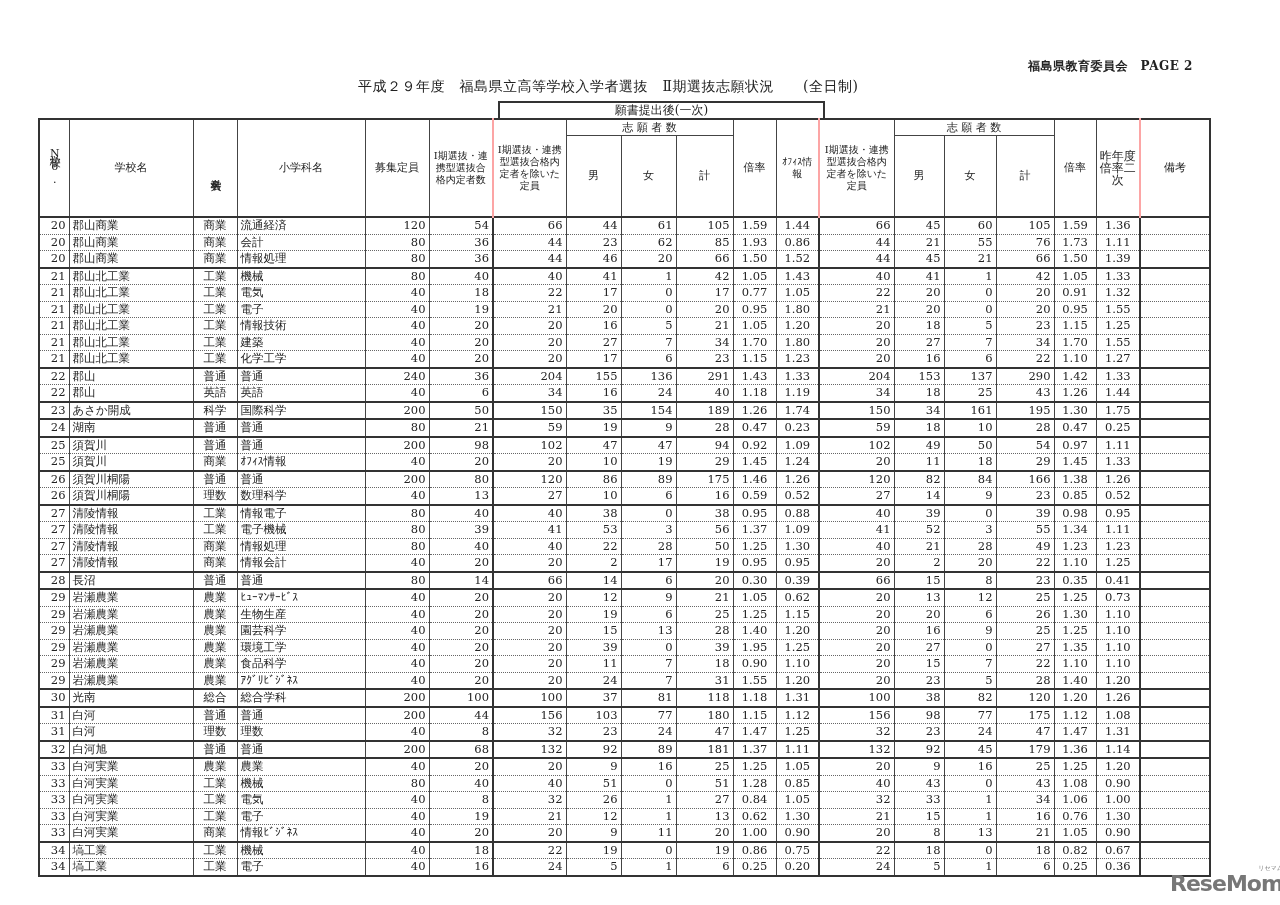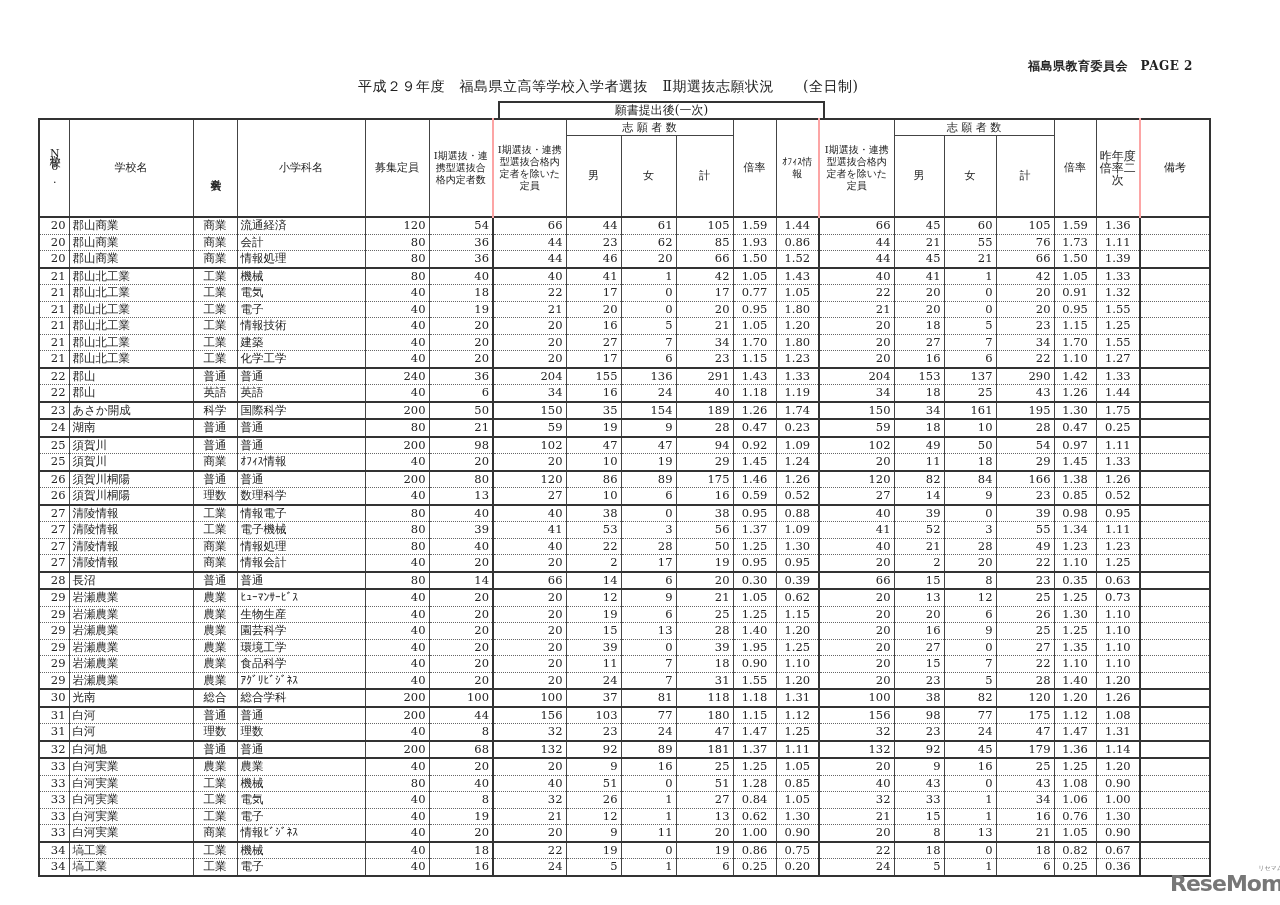--- a/index.html
+++ b/index.html
@@ -540,21 +540,21 @@
         <td class="num">14</td>
         <td class="num dl">6</td>
         <td class="num">20</td>
         <td class="cen">0.30</td>
         <td class="cen">0.39</td>
         <td class="num bl">66</td>
         <td class="num">15</td>
         <td class="num dl">8</td>
         <td class="num">23</td>
         <td class="cen">0.35</td>
-        <td class="cen">0.63</td>
+        <td class="cen">0.41</td>
         <td class="l bl"></td>
       </tr>
       <tr class="grp">
         <td class="num">29</td>
         <td class="l">岩瀬農業</td>
         <td class="cen">農業</td>
         <td class="l">ﾋｭｰﾏﾝｻｰﾋﾞｽ</td>
         <td class="num">40</td>
         <td class="num">20</td>
         <td class="num bl">20</td>

